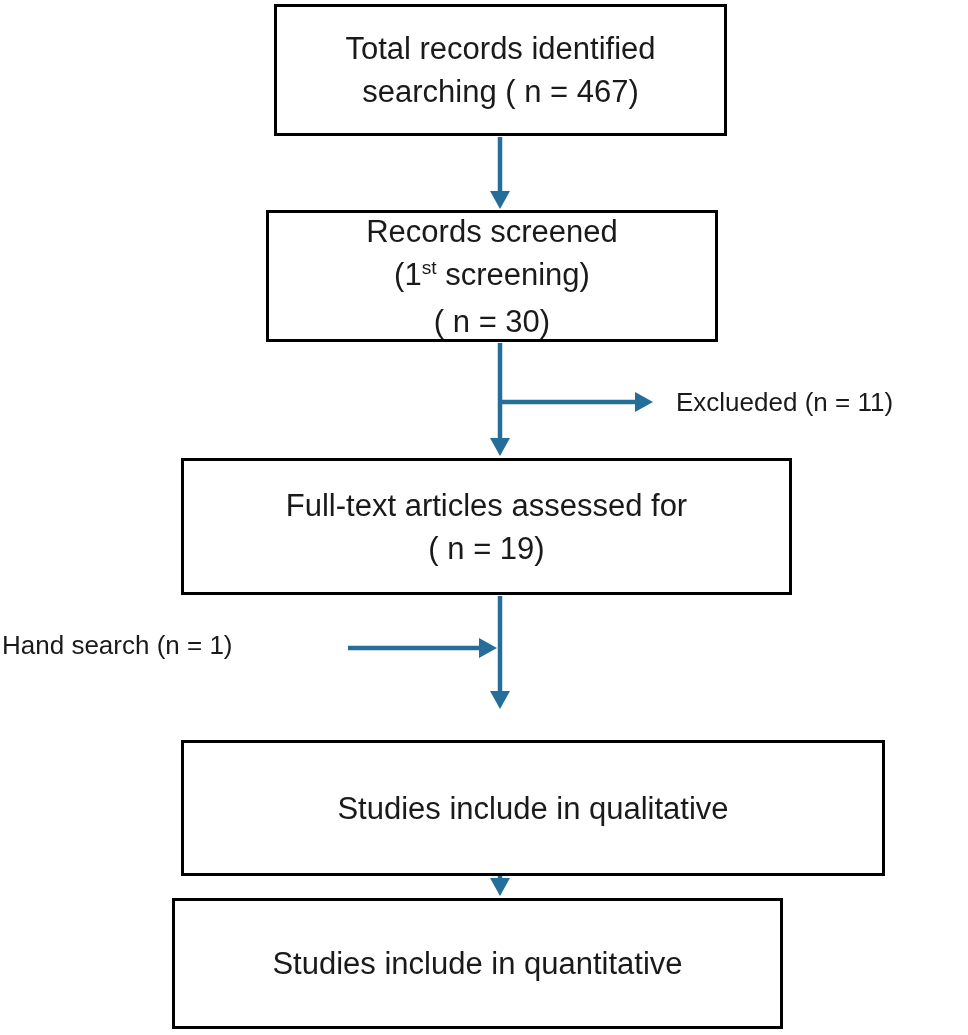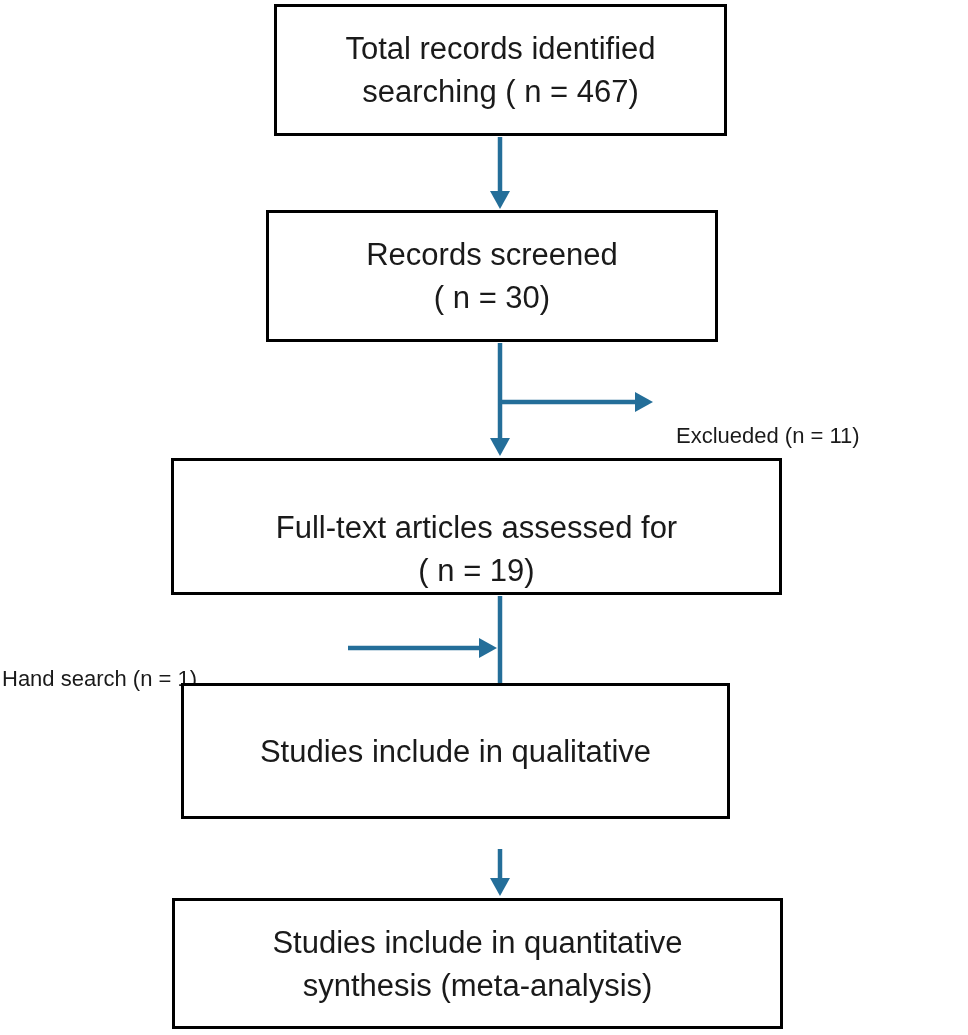--- a/index.html
+++ b/index.html
@@ -33,30 +33,29 @@
     flex-direction: column;
     justify-content: center;
     align-items: center;
     text-align: center;
     font-size: 31px;
     line-height: 43px;
     color: var(--text-color);
   }
   .box-identified   { left: 274px; top: 4px;   width: 453px; height: 132px; }
   .box-screened     { left: 266px; top: 210px; width: 452px; height: 132px; }
-  .box-fulltext     { left: 171px; top: 458px; width: 611px; height: 137px; justify-content: flex-end; }
-  .box-qualitative  { left: 181px; top: 683px; width: 549px; height: 136px; }
+  .box-fulltext     { left: 181px; top: 458px; width: 611px; height: 137px; }
+  .box-qualitative  { left: 181px; top: 740px; width: 704px; height: 136px; }
   .box-quantitative { left: 172px; top: 898px; width: 611px; height: 131px; }
   .side-label {
     position: absolute;
-    font-size: 22px;
+    font-size: 26px;
     line-height: 36px;
     white-space: nowrap;
     color: var(--text-color);
-    margin-top: 34px;
   }
   .label-excluded { left: 676px; top: 384px; }
   .label-hand-search { left: 2px; top: 627px; }
   sup.ordinal {
     font-size: 0.62em;
     vertical-align: baseline;
     position: relative;
     top: -0.55em;
   }
 </style>
@@ -96,34 +95,34 @@
     </g>
   </svg>
 
   <div class="flow-box box-identified">
     <div>Total records identified</div>
     <div>searching ( n = 467)</div>
   </div>
 
   <div class="flow-box box-screened">
     <div>Records screened</div>
+    <div><span>(1</span><sup class="ordinal">st</sup><span> screening)</span></div>
     <div>( n = 30)</div>
   </div>
 
   <div class="side-label label-excluded">Exclueded (n = 11)</div>
 
   <div class="flow-box box-fulltext">
     <div>Full-text articles assessed for</div>
     <div>( n = 19)</div>
   </div>
 
   <div class="side-label label-hand-search">Hand search (n = 1)</div>
 
   <div class="flow-box box-qualitative">
     <div>Studies include in qualitative</div>
   </div>
 
   <div class="flow-box box-quantitative">
     <div>Studies include in quantitative</div>
-    <div>synthesis (meta-analysis)</div>
   </div>
 
 </div>
 
 </body></html>

